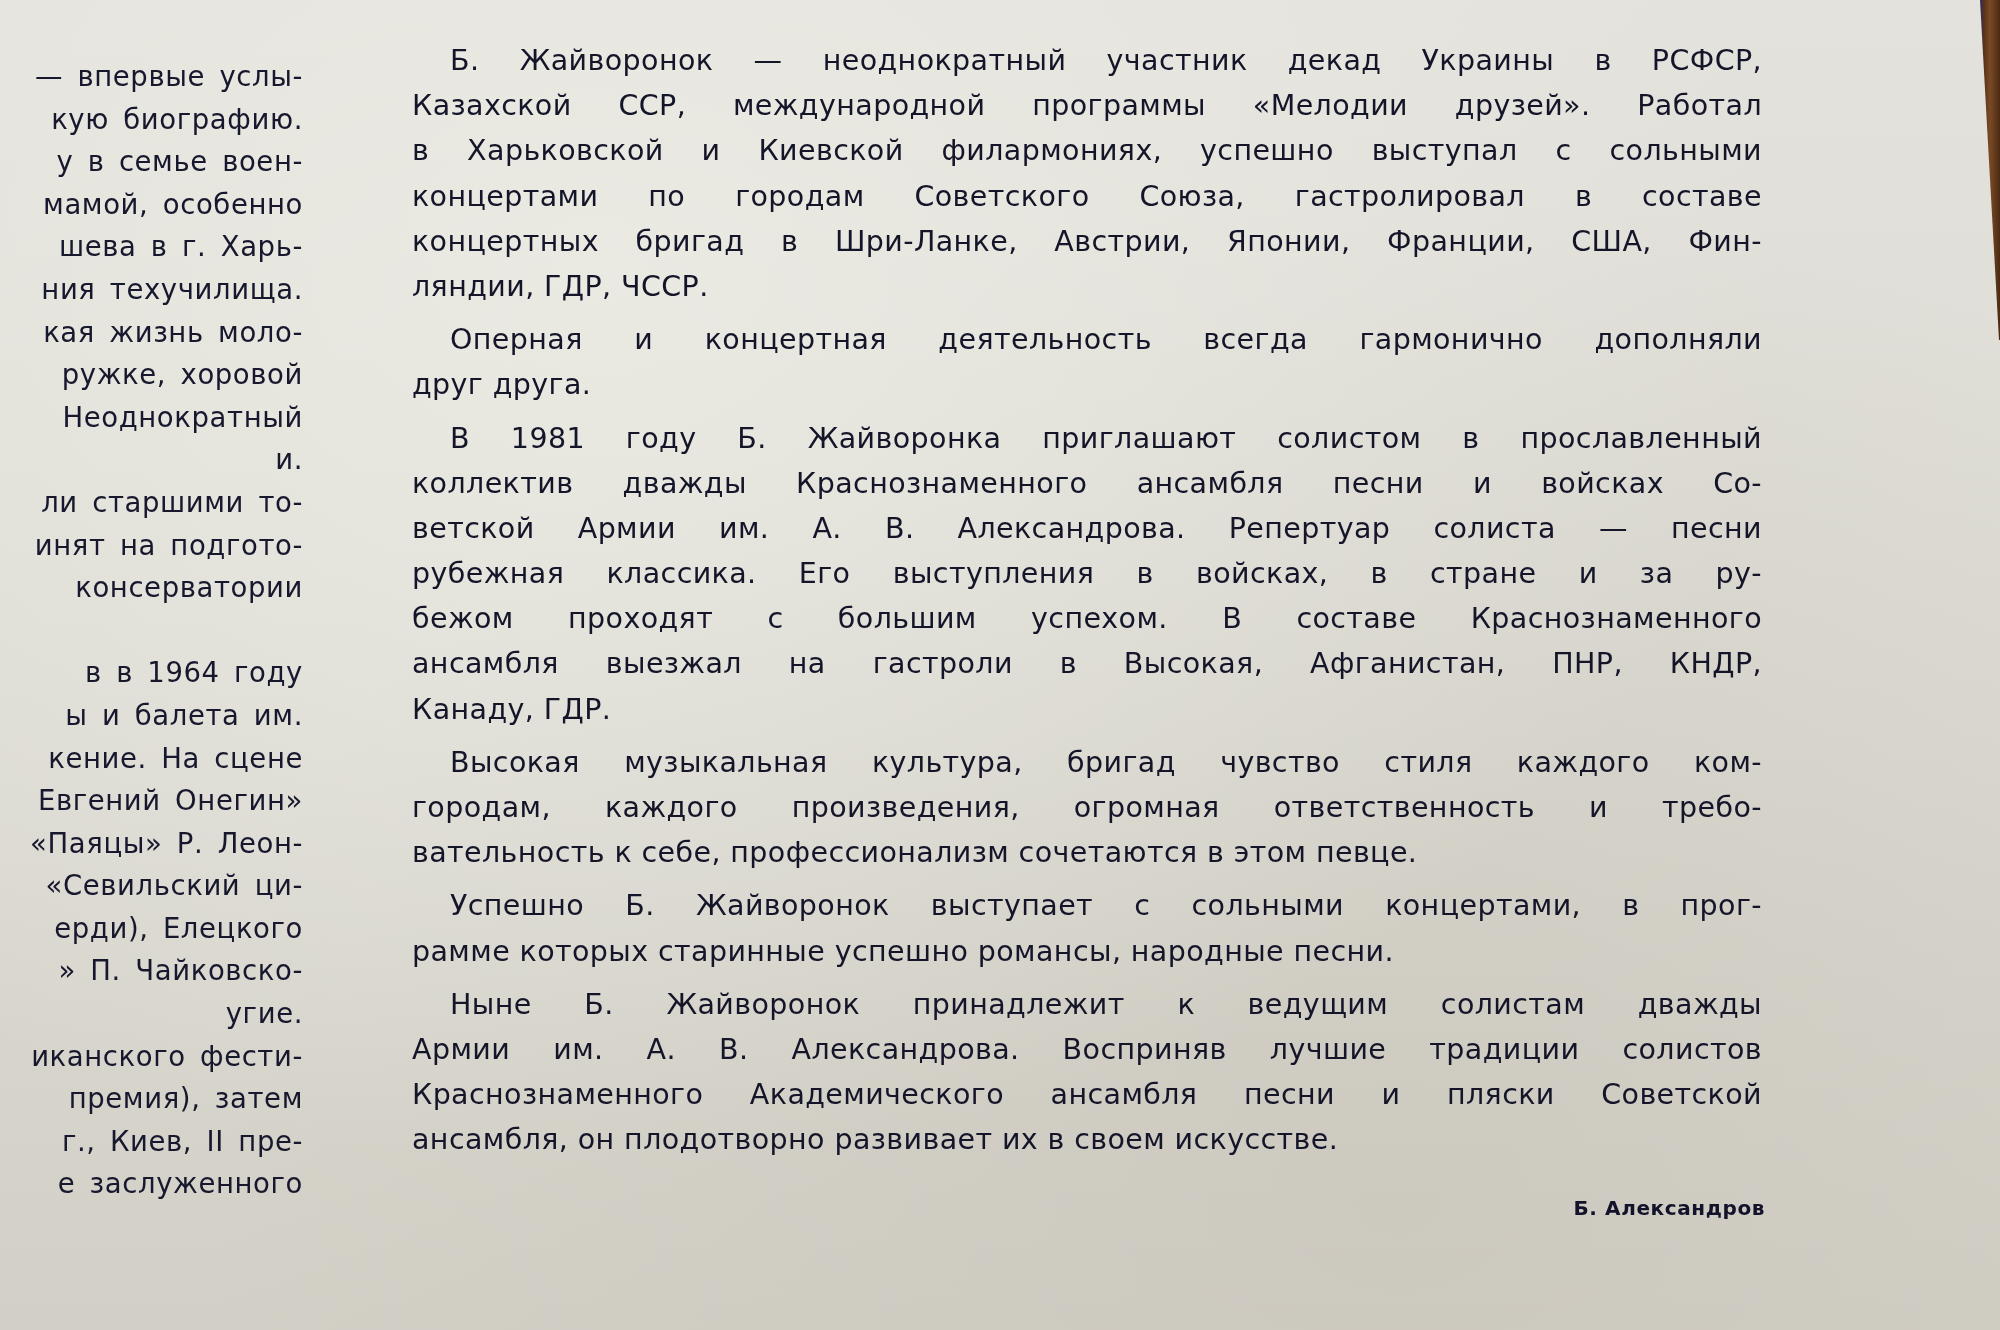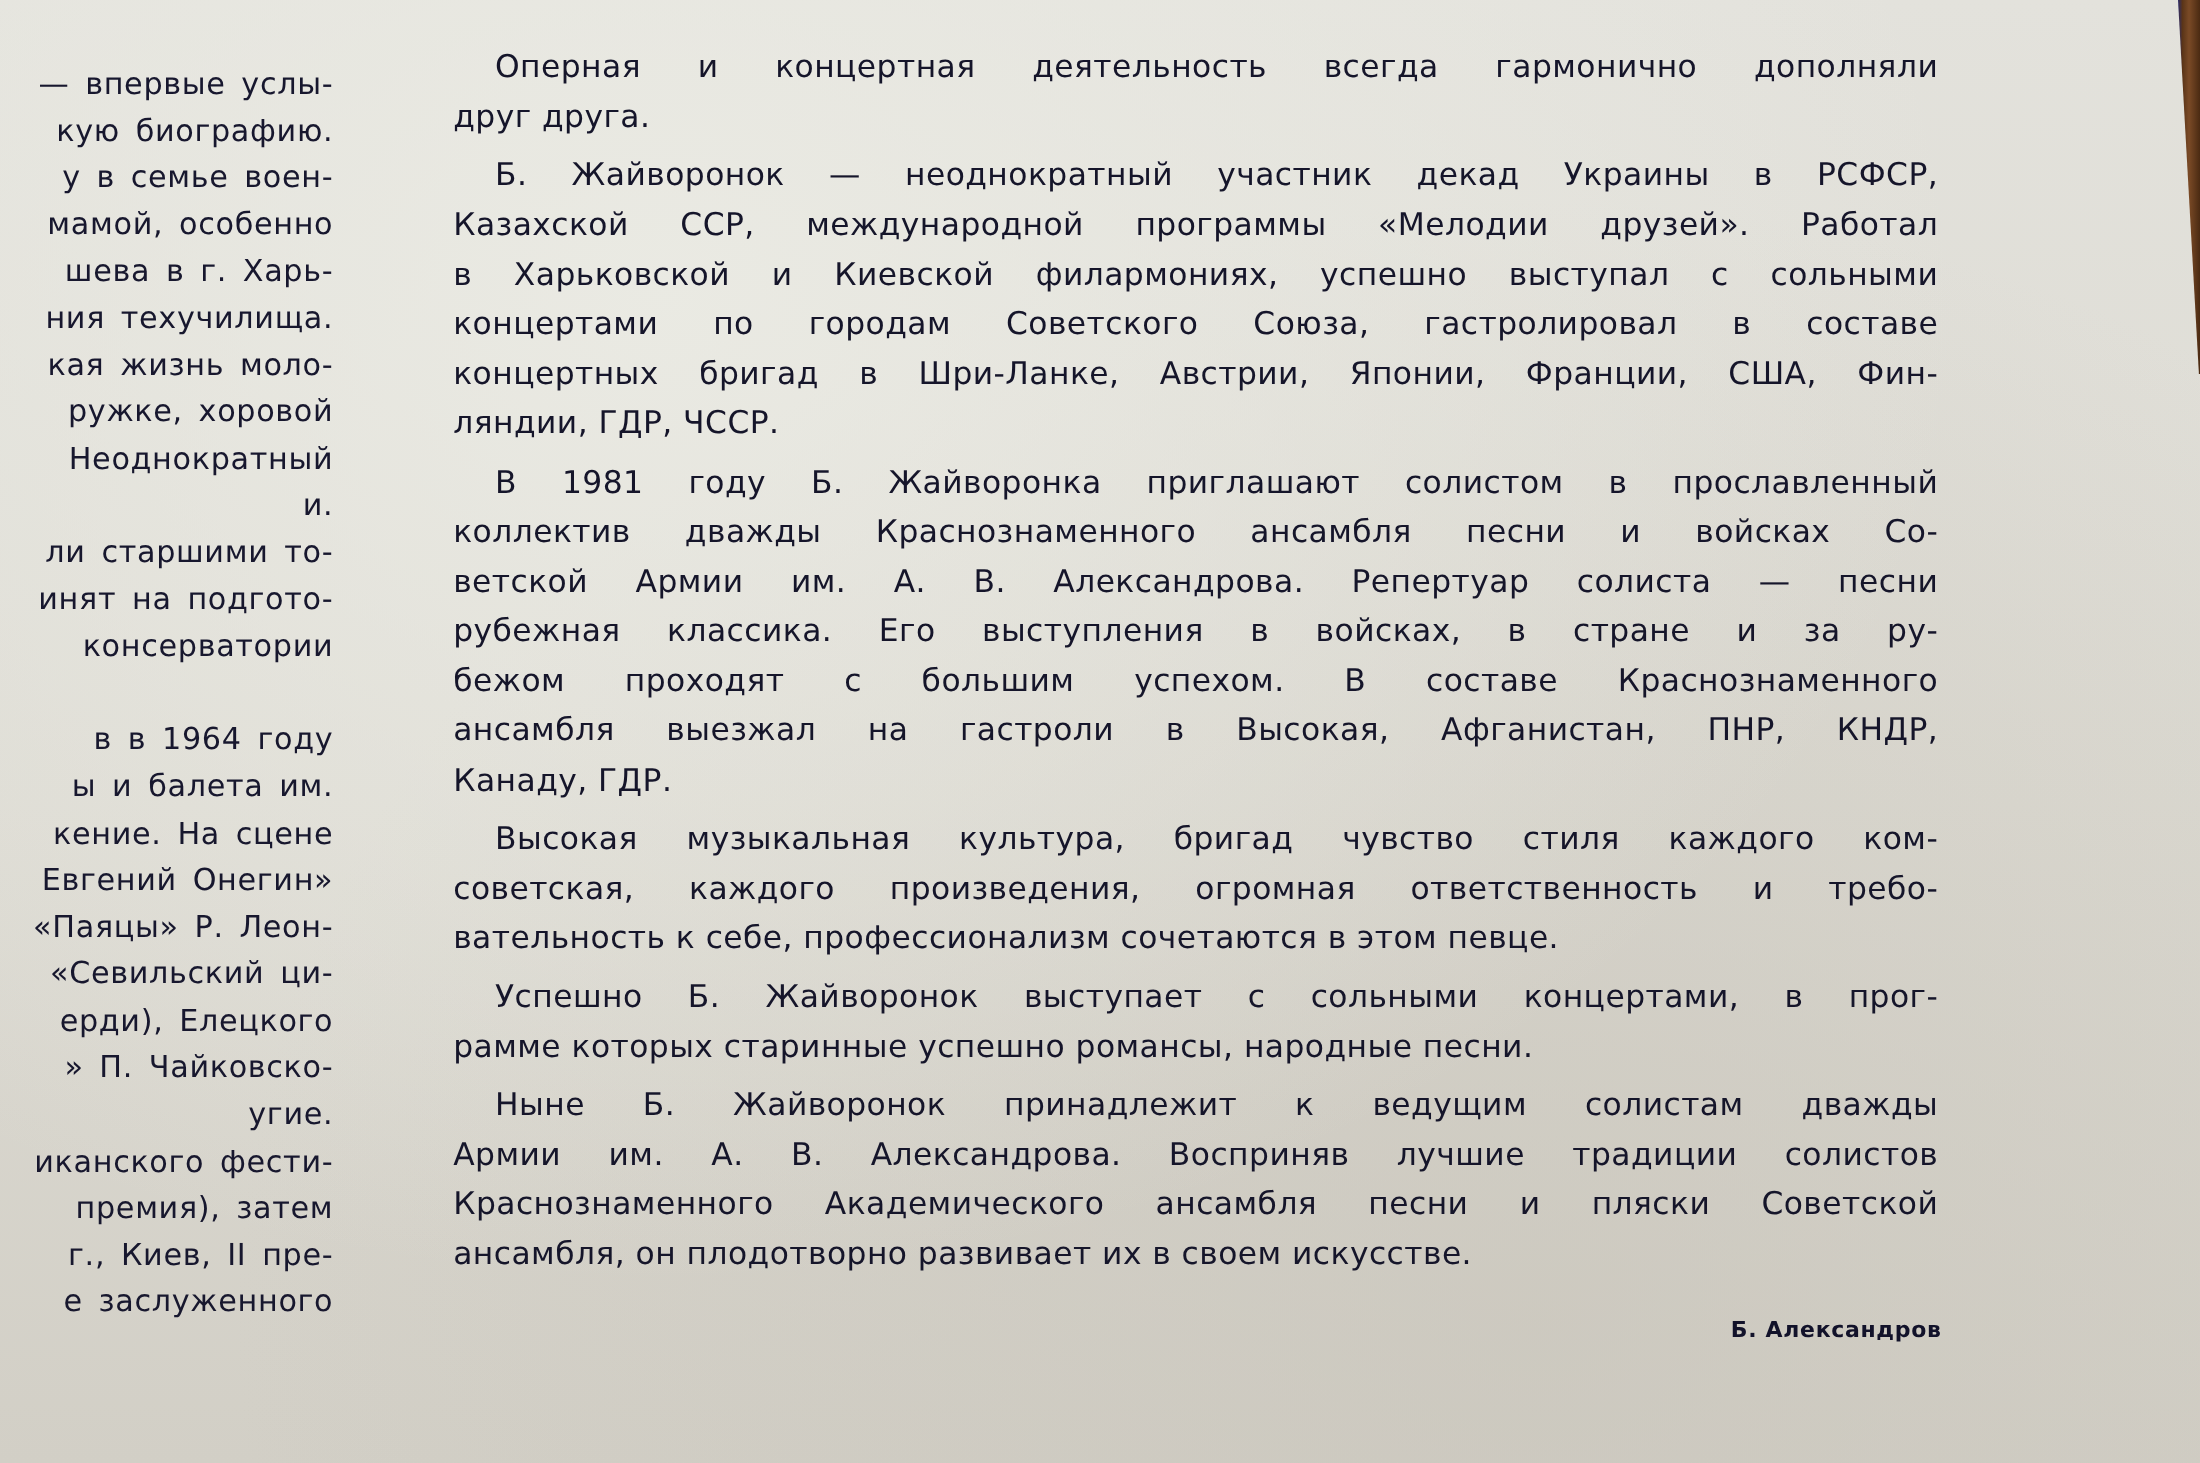--- a/index.html
+++ b/index.html
@@ -74,43 +74,43 @@
     <div class="ln">» П. Чайковско-</div>
     <div class="ln">угие.</div>
     <div class="ln">иканского фести-</div>
     <div class="ln">премия), затем</div>
     <div class="ln">г., Киев, II пре-</div>
     <div class="ln">е заслуженного</div>
   </div>
 
 <div class="col-main" id="mainCol">
     <div class="para">
-      <div class="ln indent">Оперная и концертная деятельность всегда гармонично дополняли</div>
-      <div class="ln last">друг друга.</div>
-    </div>
-    <div class="para">
       <div class="ln indent">Б. Жайворонок — неоднократный участник декад Украины в РСФСР,</div>
       <div class="ln">Казахской ССР, международной программы «Мелодии друзей». Работал</div>
       <div class="ln">в Харьковской и Киевской филармониях, успешно выступал с сольными</div>
       <div class="ln">концертами по городам Советского Союза, гастролировал в составе</div>
       <div class="ln">концертных бригад в Шри-Ланке, Австрии, Японии, Франции, США, Фин-</div>
       <div class="ln last">ляндии, ГДР, ЧССР.</div>
+    </div>
+    <div class="para">
+      <div class="ln indent">Оперная и концертная деятельность всегда гармонично дополняли</div>
+      <div class="ln last">друг друга.</div>
     </div>
     <div class="para">
       <div class="ln indent">В 1981 году Б. Жайворонка приглашают солистом в прославленный</div>
       <div class="ln">коллектив дважды Краснознаменного ансамбля песни и войсках Со-</div>
       <div class="ln">ветской Армии им. А. В. Александрова. Репертуар солиста — песни</div>
       <div class="ln">рубежная классика. Его выступления в войсках, в стране и за ру-</div>
       <div class="ln">бежом проходят с большим успехом. В составе Краснознаменного</div>
       <div class="ln">ансамбля выезжал на гастроли в Высокая, Афганистан, ПНР, КНДР,</div>
       <div class="ln last">Канаду, ГДР.</div>
     </div>
     <div class="para">
       <div class="ln indent">Высокая музыкальная культура, бригад чувство стиля каждого ком-</div>
-      <div class="ln">советская, каждого произведения, огромная ответственность и требо-</div>
+      <div class="ln">городам, каждого произведения, огромная ответственность и требо-</div>
       <div class="ln last">вательность к себе, профессионализм сочетаются в этом певце.</div>
     </div>
     <div class="para">
       <div class="ln indent">Успешно Б. Жайворонок выступает с сольными концертами, в прог-</div>
       <div class="ln last">рамме которых старинные успешно романсы, народные песни.</div>
     </div>
     <div class="para">
       <div class="ln indent">Ныне Б. Жайворонок принадлежит к ведущим солистам дважды</div>
       <div class="ln">Армии им. А. В. Александрова. Восприняв лучшие традиции солистов</div>
       <div class="ln">Краснознаменного Академического ансамбля песни и пляски Советской</div>

